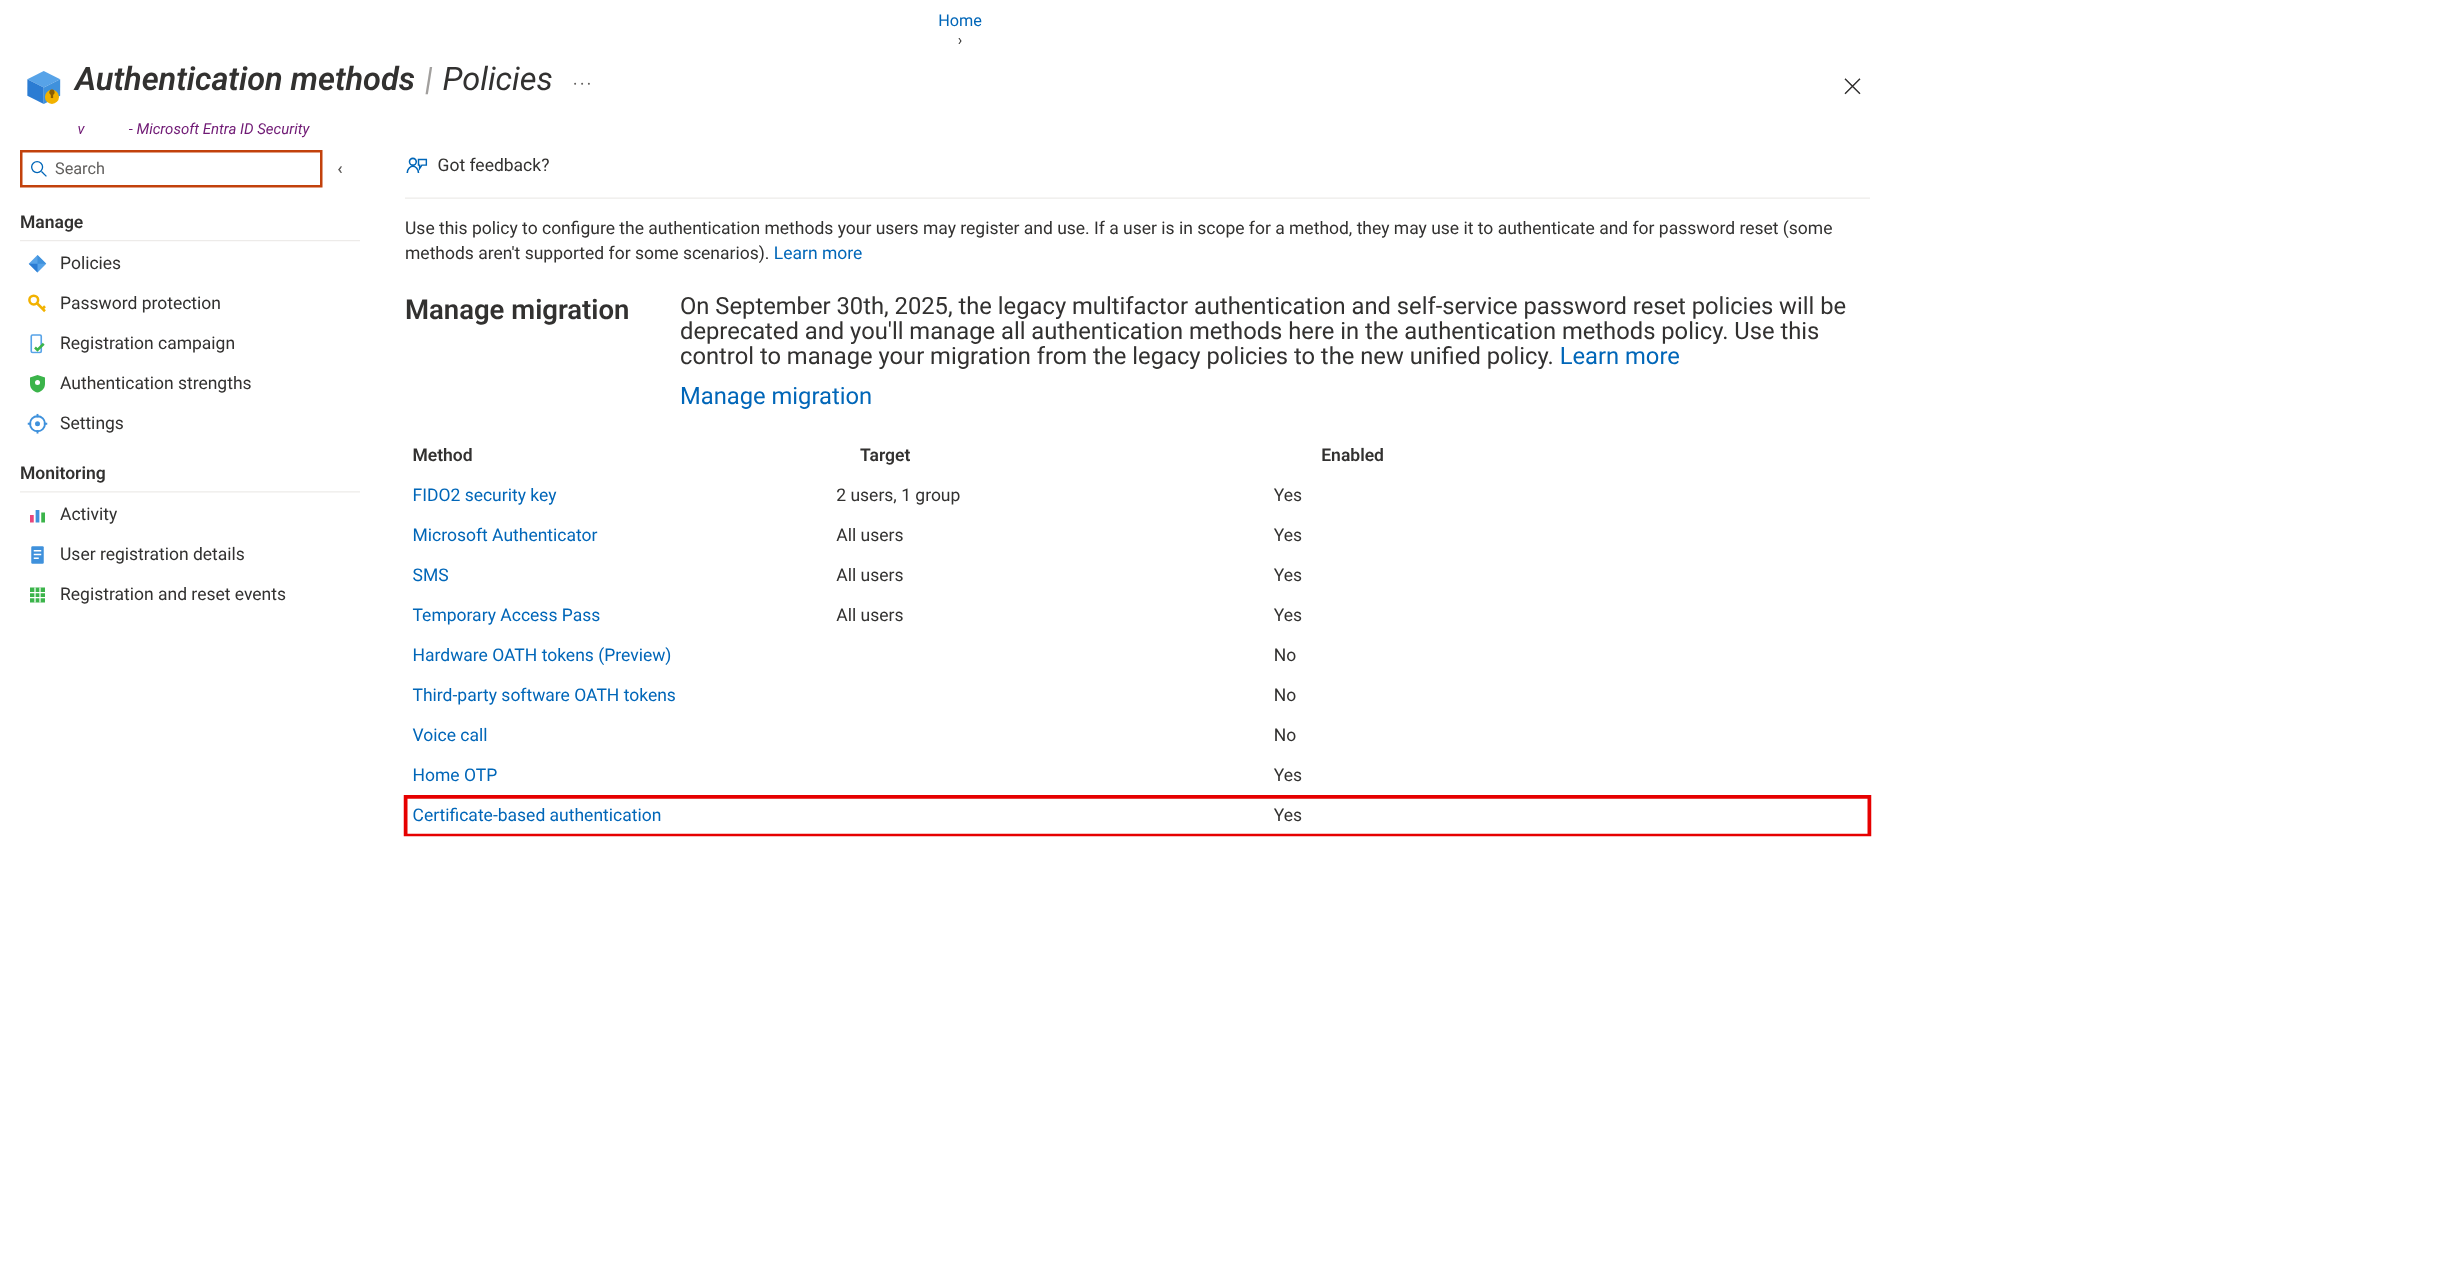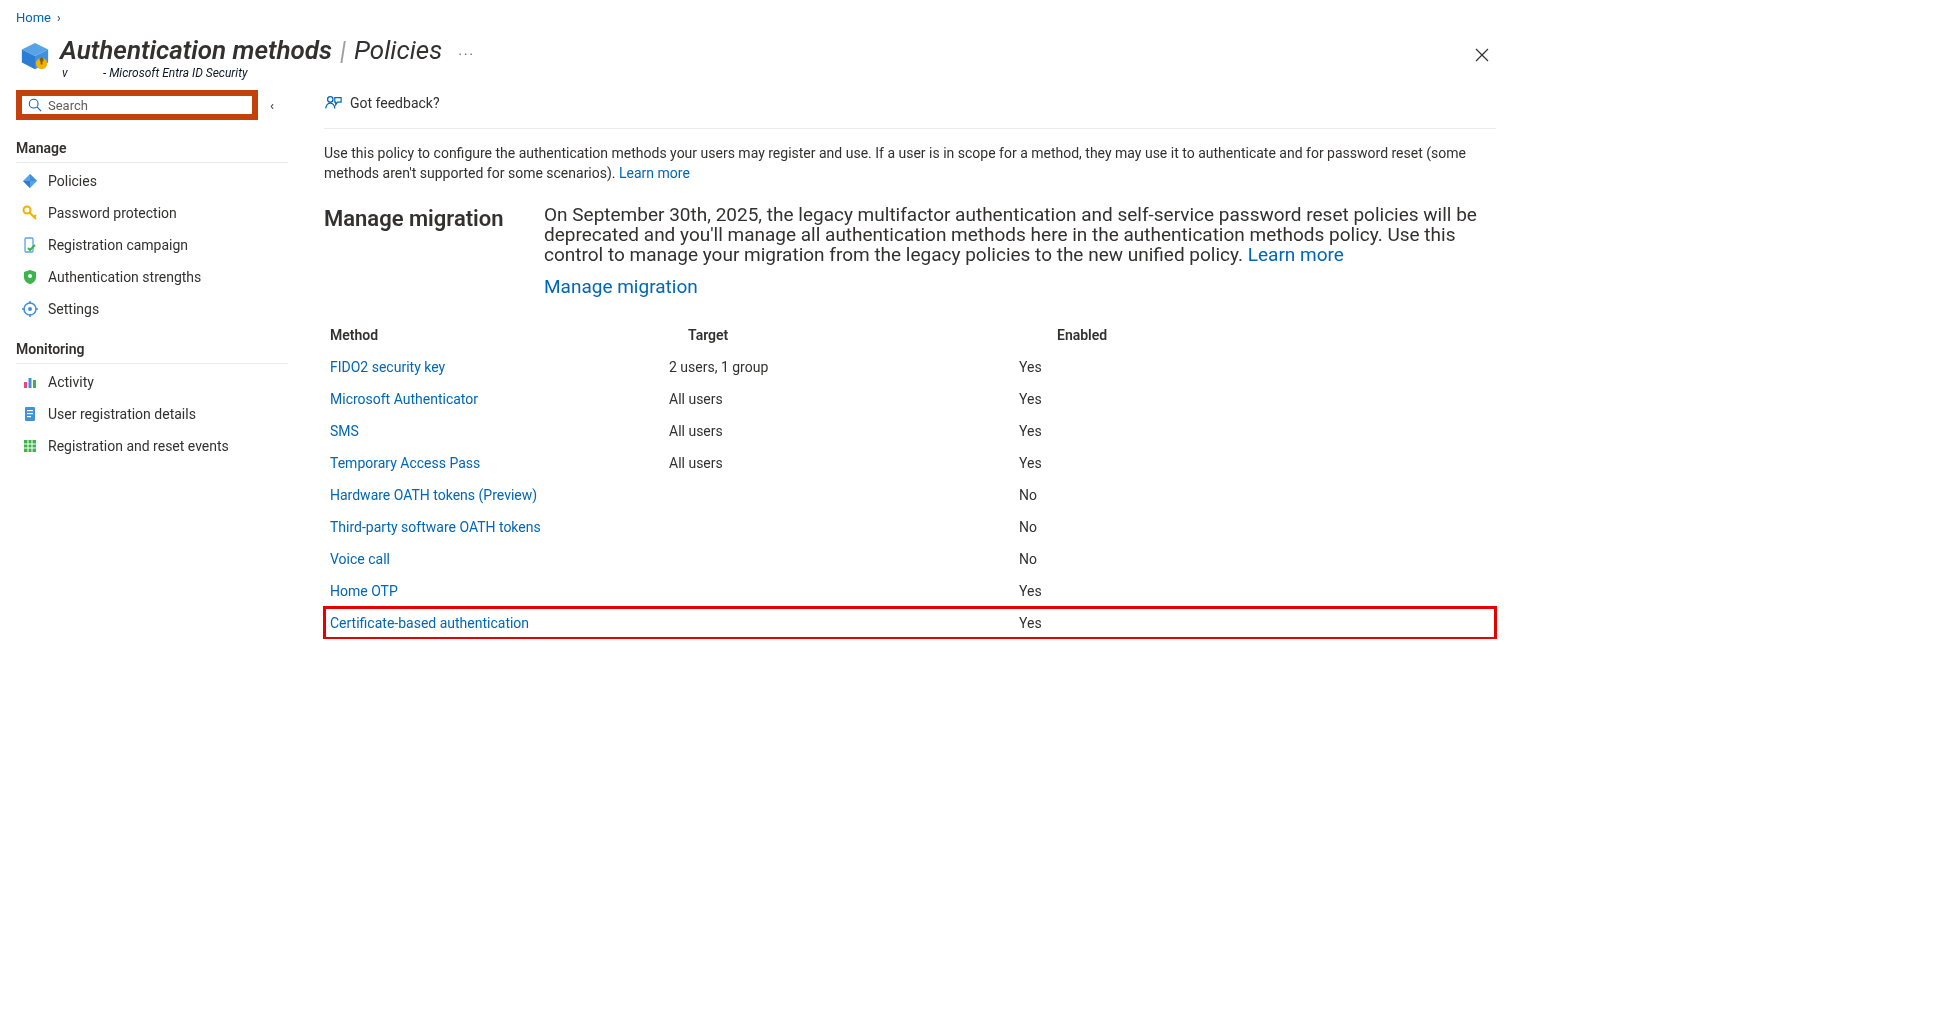--- a/index.html
+++ b/index.html
@@ -12,20 +12,21 @@
   }
   a { text-decoration: none; }
   .link { color: #0066b8; cursor: pointer; }
 
   
   .breadcrumb {
     display: flex;
     align-items: center;
     padding: 10px 0 8px 16px;
     font-size: 13px;
+    flex-direction: column;
   }
   .breadcrumb-sep { margin: 0 6px; color: #323130; font-size: 12px; }
 
   
   .page-header {
     display: flex;
     align-items: flex-start;
     padding: 2px 16px 4px 16px;
   }
   .header-icon-wrap {
@@ -38,21 +39,21 @@
   .header-title-line {
     display: flex; align-items: baseline;
   }
   .header-title {
     font-size: 26px; font-weight: 600; color: #323130;
   }
   .header-title-sep { font-size: 26px; font-weight: 400; color: #a19f9d; margin: 0 8px; }
   .header-title-sub { font-size: 26px; font-weight: 400; color: #323130; }
   .header-ellipsis { margin-left: 16px; color: #605e5c; letter-spacing: 2px; font-size: 14px; cursor: pointer; }
   .header-subtitle {
-    font-size: 12px; color: #0f172a; margin-top: 1px; margin-left: 2px;
+    font-size: 12px; color: #701a75; margin-top: 17px; margin-left: 2px;
   }
   .header-close {
     width: 32px; height: 32px;
     display:flex; align-items:center; justify-content:center;
     cursor: pointer;
     font-size: 16px; color: #323130;
     margin-right: 6px;
     margin-top: 4px;
   }
 
@@ -68,21 +69,21 @@
     flex: 0 0 280px;
     padding-right: 8px;
     padding-top: 6px;
   }
   .search-row {
     display: flex; align-items: center;
     margin-bottom: 14px;
   }
   .search-box {
     display: flex; align-items: center;
-    border: 6px solid #c2410c;
+    border: 2px solid #c2410c;
     width: 242px; height: 30px;
     padding: 0 6px;
     justify-content: flex-end;
   }
   .search-box input {
     border: none; outline: none;
     flex: 1;
     font-size: 13px;
     font-family: inherit;
     color: #323130;

